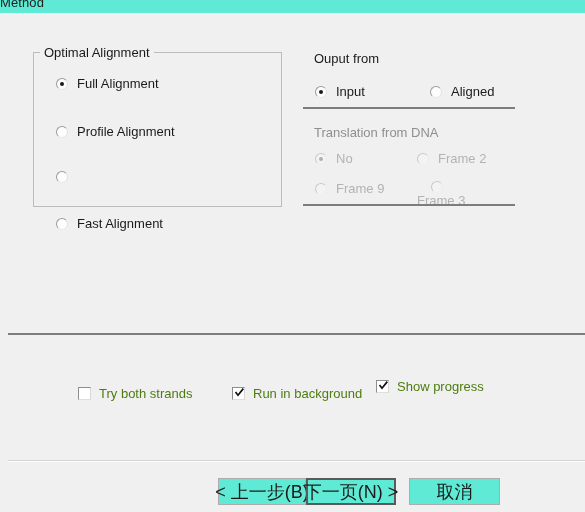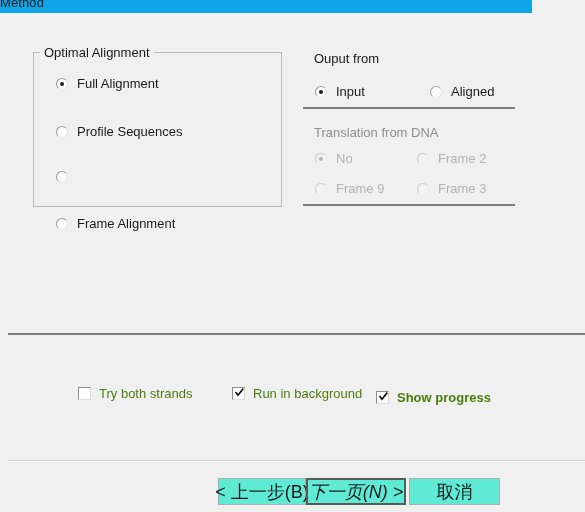--- a/index.html
+++ b/index.html
@@ -14,23 +14,23 @@
     font-size: 13px;
     color: #1a1a1a;
     overflow: hidden;
     position: relative;
   }
 
   
   .header-band {
     position: absolute;
     left: 0; top: 0;
-    width: 532px;
+    width: 585px;
     height: 13px;
-    background: #0ea5e9;
+    background: #5eead4;
     overflow: hidden;
   }
   .header-title {
     position: absolute;
     left: 0px;
     top: -5px;
     font-size: 13px;
     color: #222;
     white-space: nowrap;
     letter-spacing: 0.1px;
@@ -193,30 +193,30 @@
 <div class="groupbox"></div>
 <div class="groupbox-label">Optimal Alignment</div>
 
 <div class="radio-row" style="left:56px; top:76px;">
   <span class="radio checked"></span>
   <span class="radio-label">Full Alignment</span>
 </div>
 
 <div class="radio-row" style="left:56px; top:124px;">
   <span class="radio"></span>
-  <span class="radio-label">Profile Sequences</span>
+  <span class="radio-label">Profile Alignment</span>
 </div>
 
 <div class="radio-row" style="left:56px; top:171px;">
   <span class="radio"></span>
 </div>
 
 <div class="radio-row" style="left:56px; top:216px;">
   <span class="radio"></span>
-  <span class="radio-label">Frame Alignment</span>
+  <span class="radio-label">Fast Alignment</span>
 </div>
 
 <div class="section-heading" style="left:314px; top:51px;">Ouput from</div>
 
 <div class="radio-row" style="left:315px; top:84px;">
   <span class="radio checked"></span>
   <span class="radio-label">Input</span>
 </div>
 
 <div class="radio-row" style="left:430px; top:84px;">
@@ -236,21 +236,21 @@
 <div class="radio-row" style="left:417px; top:151px;">
   <span class="radio disabled"></span>
   <span class="radio-label disabled">Frame 2</span>
 </div>
 
 <div class="radio-row" style="left:315px; top:181px;">
   <span class="radio disabled"></span>
   <span class="radio-label disabled">Frame 9</span>
 </div>
 
-<div class="radio-row" style="left:417px; top:181px;">
+<div class="radio-row" style="left:417px; top:181px;flex-direction:column;">
   <span class="radio disabled"></span>
   <span class="radio-label disabled">Frame 3</span>
 </div>
 
 <div class="sep" style="left:303px; top:204px; width:212px;"></div>
 
 <div class="sep" style="left:8px; top:333px; width:577px;"></div>
 
 <div class="check-row" style="left:78px; top:386px;">
   <span class="checkbox"></span>
@@ -259,27 +259,27 @@
 
 <div class="check-row" style="left:232px; top:386px;">
   <span class="checkbox">
     <svg class="tick" viewBox="0 0 11 11">
       <path d="M1.5 5 L4 8.2 L9.3 1.6" stroke="#101010" stroke-width="1.7" fill="none"></path>
     </svg>
   </span>
   <span class="check-label">Run in background</span>
 </div>
 
-<div class="check-row" style="left:376px; top:390px;font-weight:bold;">
+<div class="check-row" style="left:376px; top:379px;">
   <span class="checkbox">
     <svg class="tick" viewBox="0 0 11 11">
       <path d="M1.5 5 L4 8.2 L9.3 1.6" stroke="#101010" stroke-width="1.7" fill="none"></path>
     </svg>
   </span>
   <span class="check-label">Show progress</span>
 </div>
 
 <div class="sep light" style="left:8px; top:460px; width:577px;"></div>
 <div class="sep-shadow" style="left:8px; top:461px; width:577px;"></div>
 
 <button class="btn" style="left:218px; top:478px; width:88px;">&lt; 上一步(B)</button>
-<button class="btn default" style="left:306px; top:478px; width:100px;font-style:italic;">下一页(N) &gt;</button>
+<button class="btn default" style="left:306px; top:478px; width:90px;">下一页(N) &gt;</button>
 <button class="btn" style="left:409px; top:478px; width:91px;">取消</button>
 
 </body></html>

